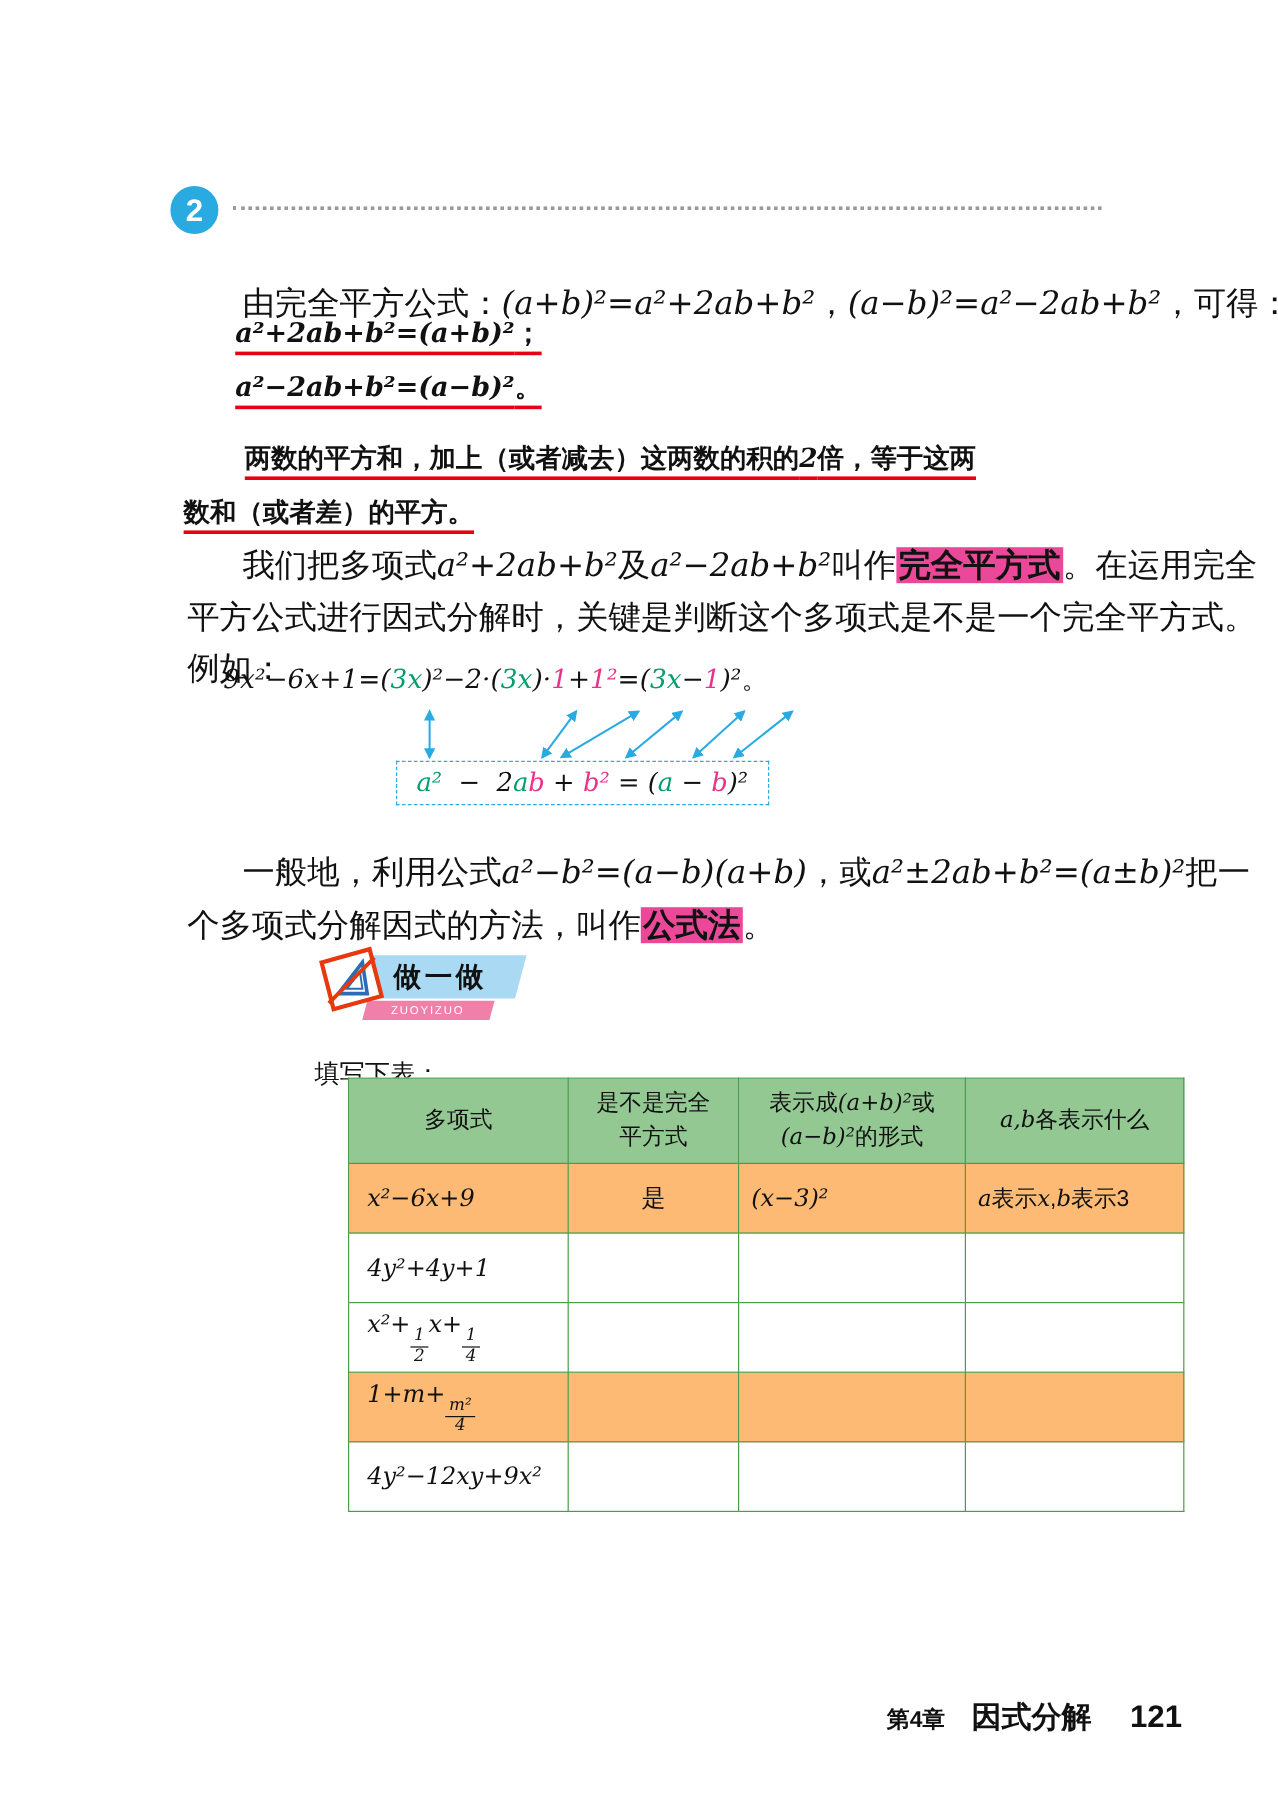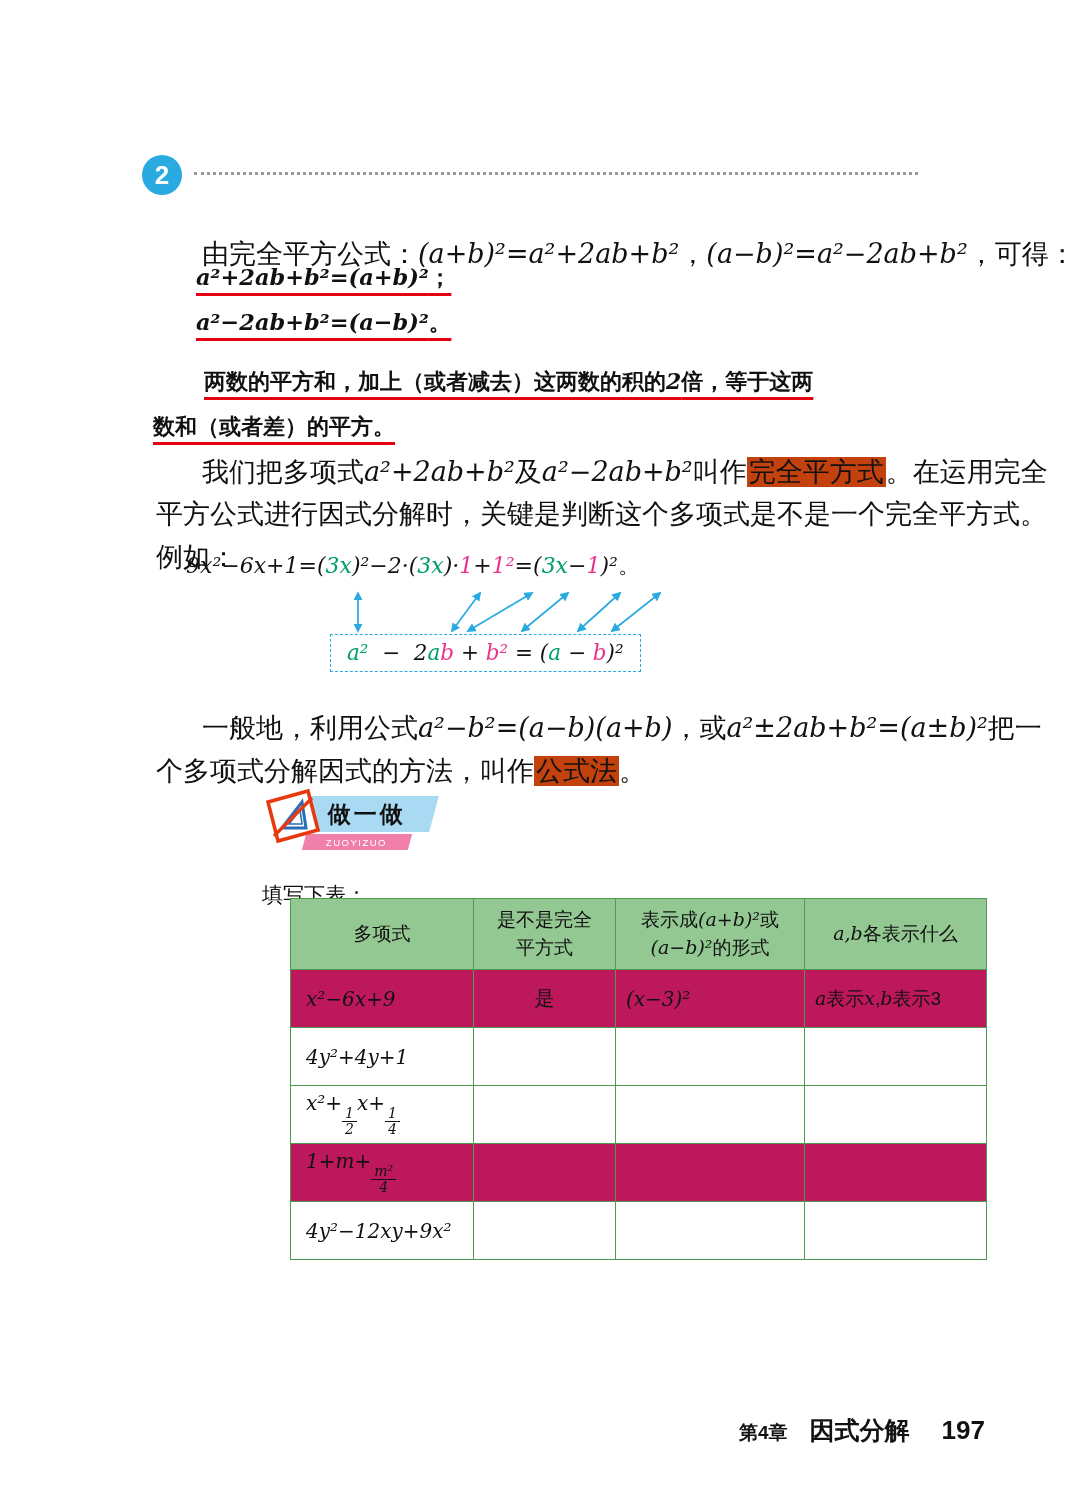--- a/index.html
+++ b/index.html
@@ -3,21 +3,21 @@
 <meta charset="utf-8">
 <style>
   html,body{margin:0;padding:0;background:#e8e8e8}
   .page{position:relative;width:1065px;height:1508px;background:#ffffff;
         font-family:"Liberation Sans",sans-serif;color:#111;overflow:hidden;margin:0 auto}
   .abs{position:absolute}
   .m{font-family:"DejaVu Serif","Liberation Serif",serif;font-style:italic}
   .g{color:#009e6d}
   .p{color:#e8338c}
   .b{font-weight:bold}
-  .hl{background:#c2410c;font-weight:normal;padding:0 2px}
+  .hl{background:#ec4899;font-weight:bold;padding:0 2px}
   .redline{text-decoration:underline;text-decoration-color:#e60012;
            text-decoration-thickness:3px;text-underline-offset:8px}
   .badge-circle{left:142px;top:155px;width:40px;height:40px;border-radius:50%;
     background:#29abe2;color:#fff;font-weight:bold;font-size:26px;
     display:flex;align-items:center;justify-content:center}
   .dotted-line{left:194px;top:172px;width:724px;border-top:3px dotted #9a9a9a}
   .para{font-size:27px;line-height:43px;margin:16px;white-space:nowrap}
   .indent{padding-left:46px}
   .formula-line{font-size:22.5px;margin:0;white-space:nowrap}
   .stmt{font-size:22px;font-weight:bold;margin:13px;white-space:nowrap}
@@ -42,21 +42,21 @@
   .dotable td{height:49px;padding:4px 10px;font-size:20px}
   .dotable th,.dotable td{border:1.5px solid #4d9c4d}
   .dotable th.c0,.dotable td.c0{width:157px}
   .dotable td.c0{text-align:left;padding-left:15px}
   .dotable th.c1,.dotable td.c1{width:121px}
   .dotable td.c1{text-align:center}
   .dotable th.c2,.dotable td.c2{width:168px}
   .dotable td.c2{}
   .dotable th.c3,.dotable td.c3{width:161px}
   .dotable td.c3{text-align:left;font-size:19px}
-  .dotable tr.alt td{background:#be185d}
+  .dotable tr.alt td{background:#fdba74}
   .footer{top:1414px;left:0;width:985px;display:flex;justify-content:flex-end;align-items:baseline}
   .f-ch{font-weight:bold;font-size:19px}
   .f-sec{font-size:25px;margin-left:22px;font-weight:bold}
   .f-num{font-weight:bold;font-size:26px;margin-left:32px}
 </style>
 </head>
 <body>
 
 <div class="page">
 
@@ -159,16 +159,16 @@
           <td class="c1"></td>
           <td class="c2"></td>
           <td class="c3"></td>
         </tr>
       </tbody>
   </table>
 
   <div class="abs footer">
     <span class="f-ch">第4章</span>
     <span class="f-sec">因式分解</span>
-    <span class="f-num">197</span>
+    <span class="f-num">121</span>
   </div>
 
 </div>
 
 </body></html>

